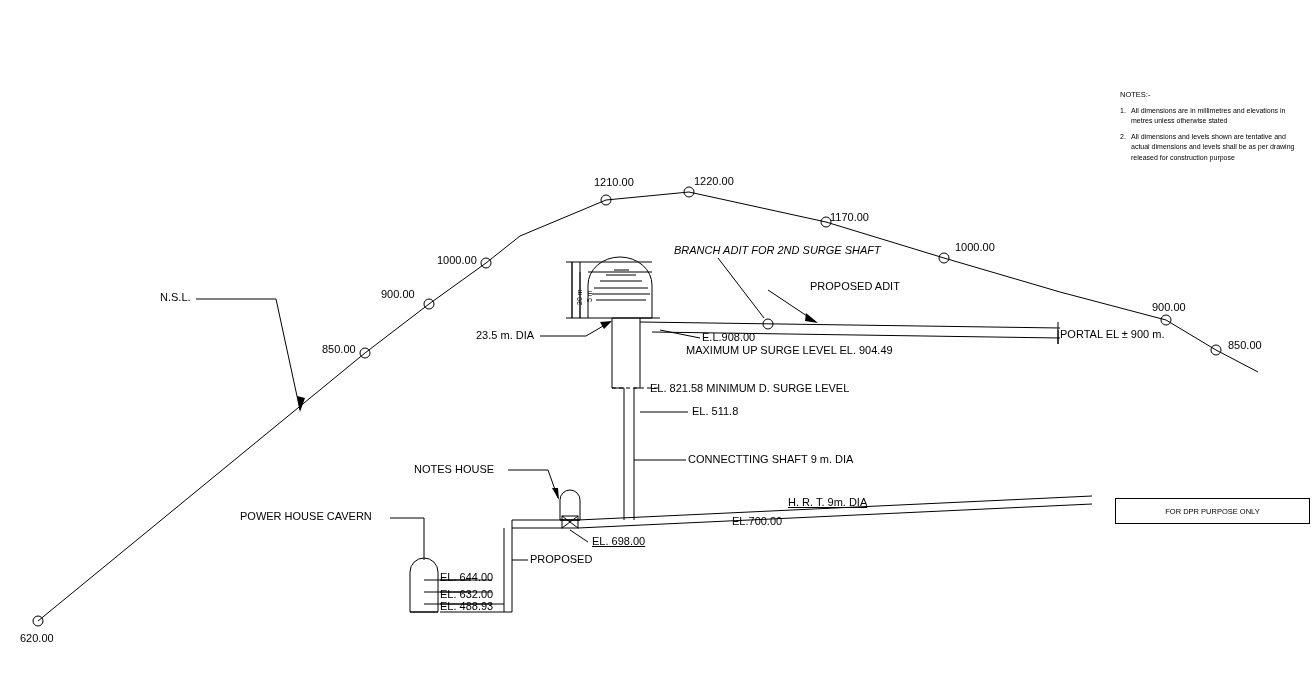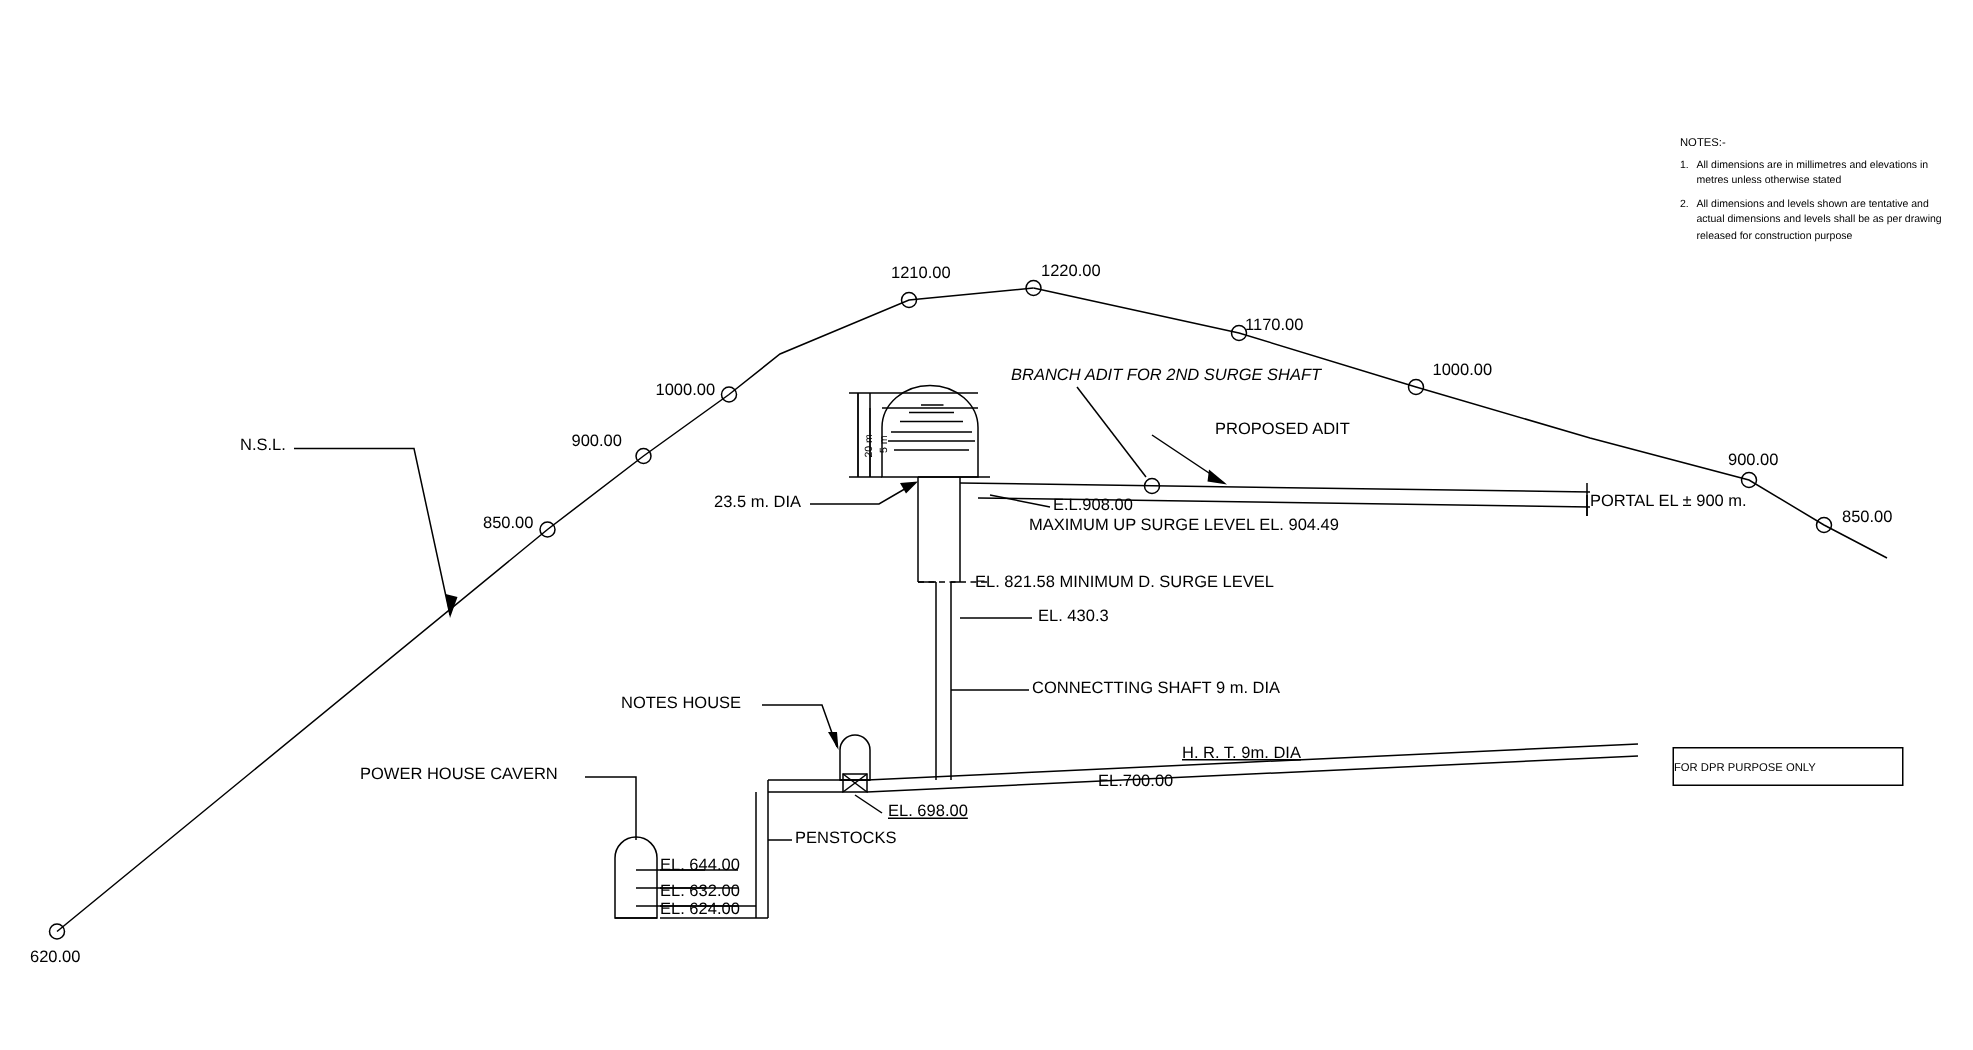--- a/index.html
+++ b/index.html
@@ -48,27 +48,27 @@
     display: flex;
     margin-bottom: 6px;
     line-height: 1.45;
   }
   .note-num { width: 11px; flex: none; }
   .note-txt { flex: 1; }
   .dpr-box {
     position: absolute;
     left: 1115px;
     top: 498px;
-    width: 154px;
+    width: 195px;
     height: 26px;
     border: 1px solid #000;
     box-sizing: border-box;
     display: flex;
     align-items: center;
-    justify-content: flex-start;
+    justify-content: center;
   }
   .dpr-box span { font-size: 7.5px; }
   .vert-dim {
     position: absolute;
     font-size: 7px;
     transform: rotate(-90deg);
     transform-origin: left top;
     white-space: nowrap;
   }
 </style>
@@ -211,31 +211,31 @@
 
 <div class="lbl" style="left:160px; top:291px;">N.S.L.</div>
 
 <div class="lbl" style="left:674px; top:244px;font-style:italic;">BRANCH ADIT FOR 2ND SURGE SHAFT</div>
 <div class="lbl" style="left:810px; top:280px;">PROPOSED ADIT</div>
 <div class="lbl" style="left:1060px; top:328px;">PORTAL EL ± 900 m.</div>
 <div class="lbl" style="left:476px; top:329px;">23.5 m. DIA</div>
 <div class="lbl" style="left:702px; top:331px;">E.L.908.00</div>
 <div class="lbl" style="left:686px; top:344px;">MAXIMUM UP SURGE LEVEL EL. 904.49</div>
 <div class="lbl" style="left:650px; top:382px;">EL. 821.58 MINIMUM D. SURGE LEVEL</div>
-<div class="lbl" style="left:692px; top:405px;">EL. 430.3</div>
+<div class="lbl" style="left:692px; top:405px;">EL. 511.8</div>
 <div class="lbl" style="left:688px; top:453px;">CONNECTTING SHAFT 9 m. DIA</div>
 <div class="lbl" style="left:788px; top:496px;text-decoration:underline;">H. R. T. 9m. DIA</div>
 <div class="lbl" style="left:702px; top:515px;margin-left:30px;">EL.700.00</div>
 <div class="lbl" style="left:414px; top:463px;">NOTES HOUSE</div>
 <div class="lbl" style="left:592px; top:535px;text-decoration:underline;">EL. 698.00</div>
-<div class="lbl" style="left:530px; top:553px;">PENSTOCKS</div>
+<div class="lbl" style="left:530px; top:553px;">PROPOSED</div>
 <div class="lbl" style="left:240px; top:510px;">POWER HOUSE CAVERN</div>
 <div class="lbl" style="left:440px; top:571px;">EL. 644.00</div>
 <div class="lbl" style="left:440px; top:588px;">EL. 632.00</div>
-<div class="lbl" style="left:440px; top:600px;">EL. 624.00</div>
+<div class="lbl" style="left:440px; top:600px;">EL. 488.93</div>
 
 <div class="vert-dim" style="left:576px; top:305px;">20 m</div>
 <div class="vert-dim" style="left:586px; top:302px;">5 m</div>
 
 <div class="notes-block">
   <div class="notes-title">NOTES:-</div>
   <div class="note-item">
     <div class="note-num">1.</div>
     <div class="note-txt">All dimensions are in millimetres and elevations in metres unless otherwise stated</div>
   </div>

